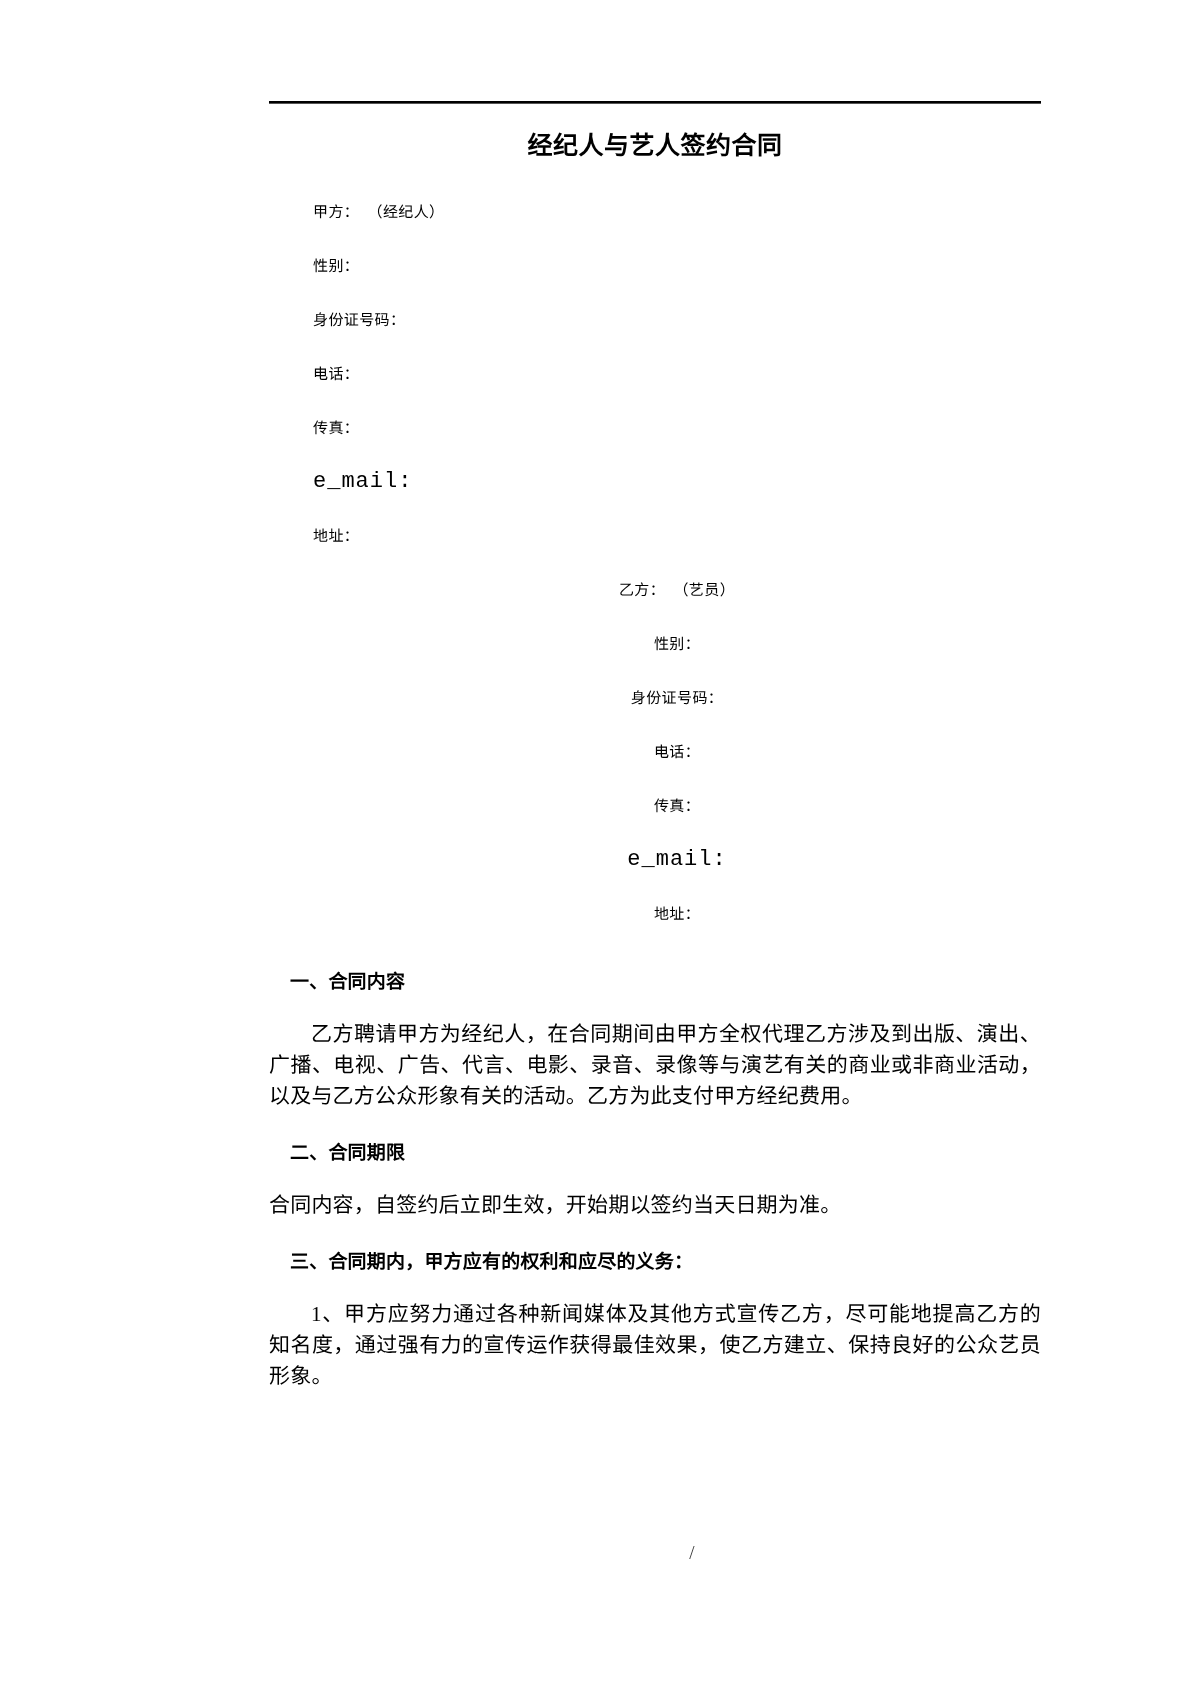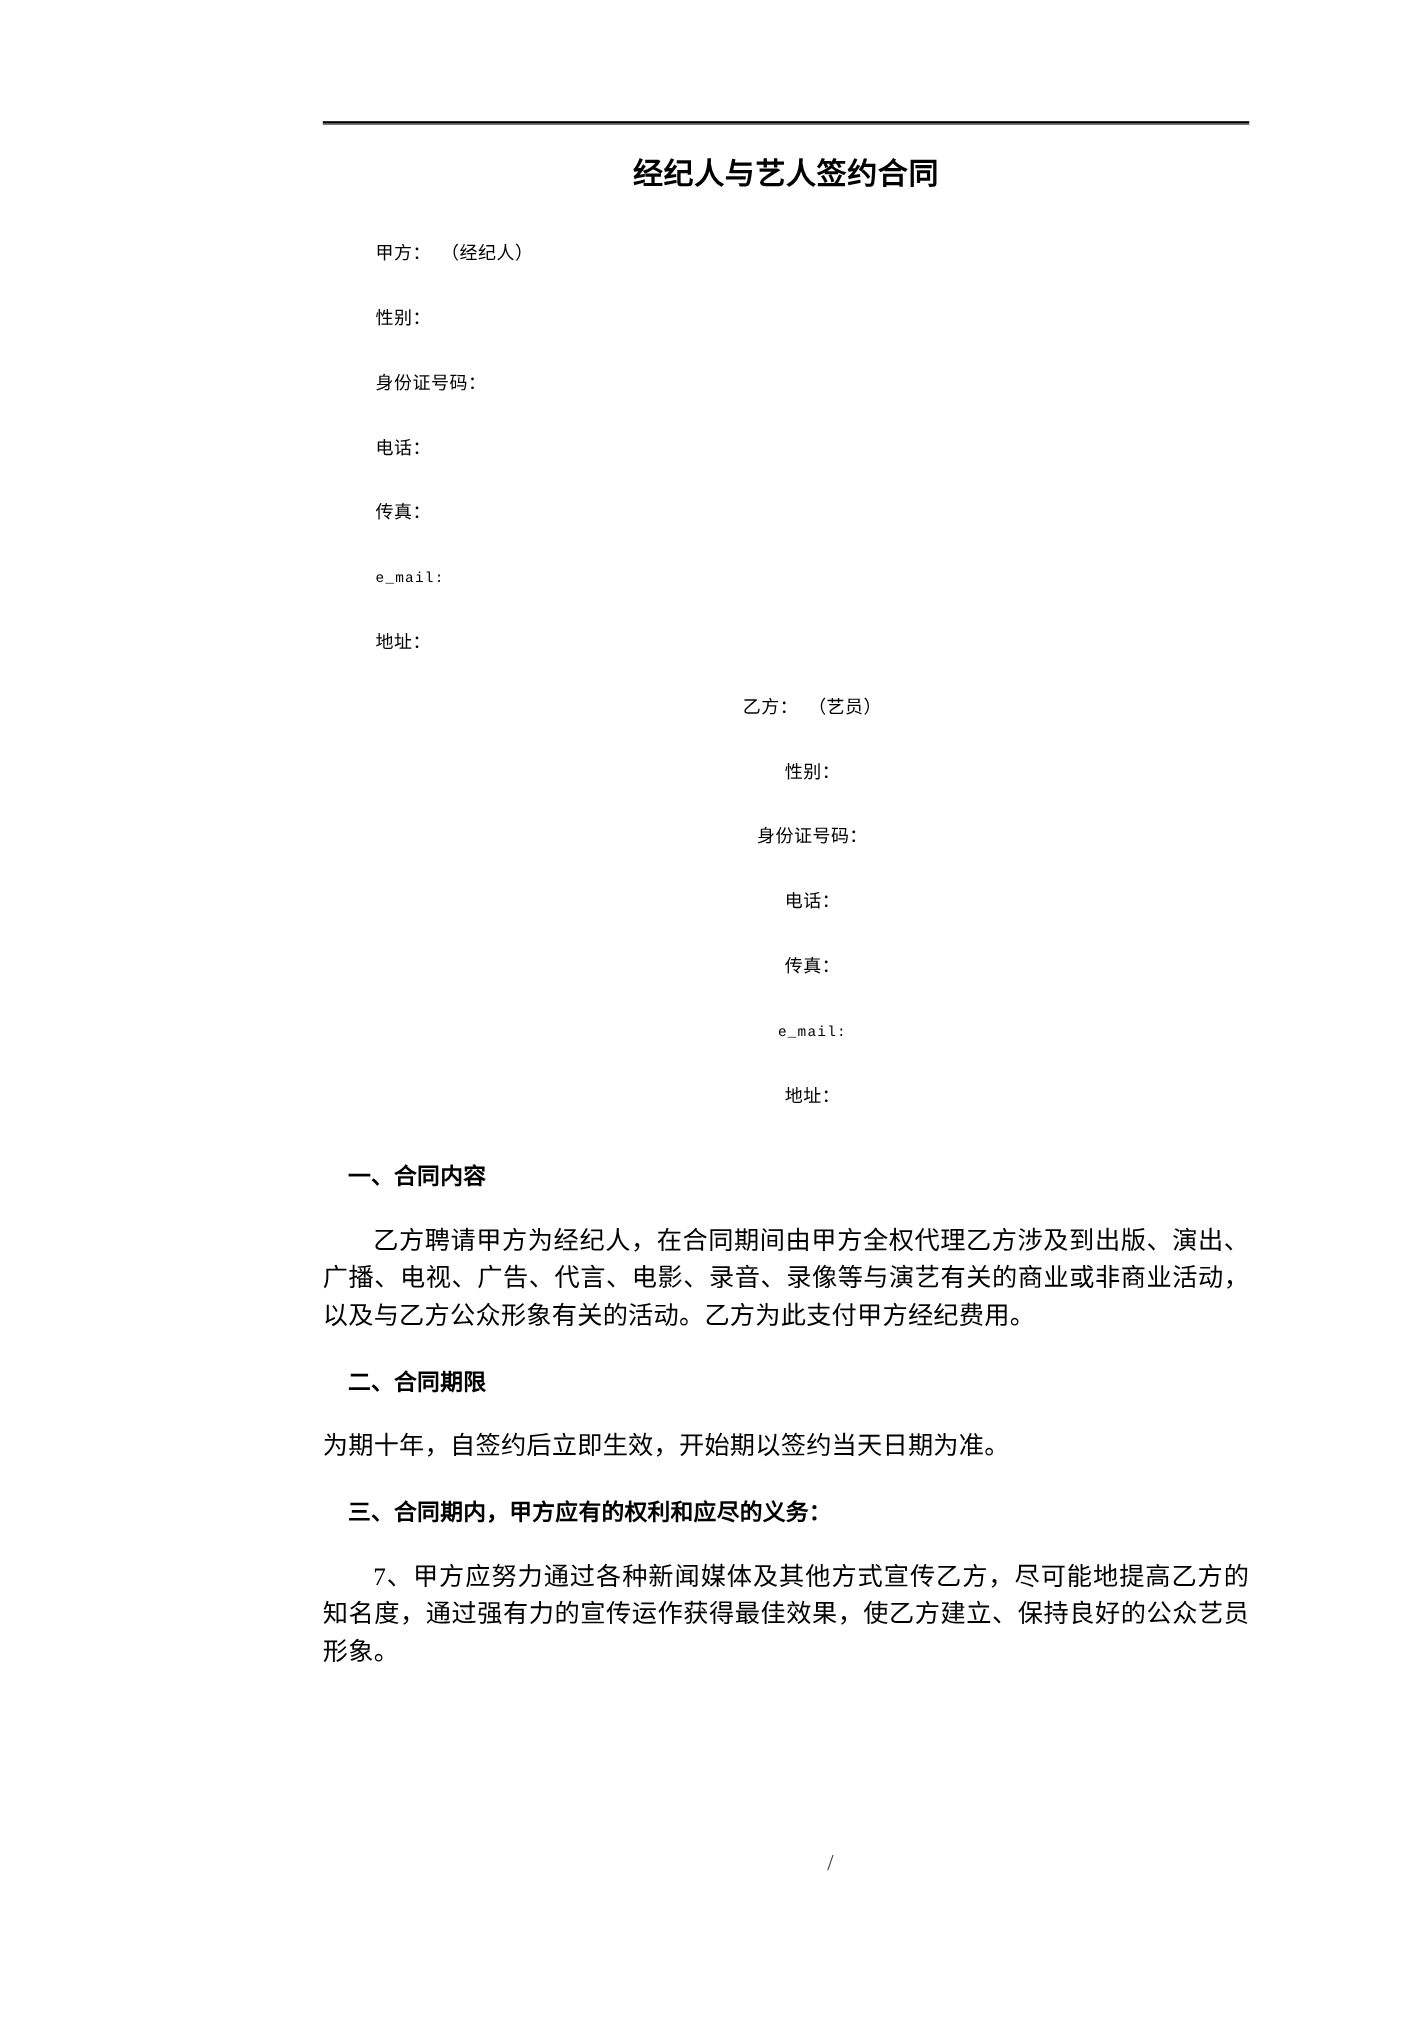--- a/index.html
+++ b/index.html
@@ -76,21 +76,21 @@
     font-size: 15px;
     line-height: 54px;
     letter-spacing: 0.4px;
     white-space: pre;
     padding-left: 44px;
     margin: 0;
   }
 
   .field-line.ascii {
     font-family: "Liberation Mono", "DejaVu Sans Mono", monospace;
-    font-size: 12px;
+    font-size: 22px;
     letter-spacing: 1px;
   }
 
   
   .body-para {
     font-family: "Liberation Serif", "DejaVu Serif", serif;
     font-size: 21px;
     line-height: 31px;
     letter-spacing: 0.2px;
     text-align: justify;
@@ -165,24 +165,24 @@
       <div class="field-line">传真：</div>
       <div class="field-line ascii">e_mail:</div>
       <div class="field-line">地址：</div>
     </div>
 
 
     <h2 class="section-heading">一、合同内容</h2>
     <p class="body-para spaced">乙方聘请甲方为经纪人，在合同期间由甲方全权代理乙方涉及到出版、演出、广播、电视、广告、代言、电影、录音、录像等与演艺有关的商业或非商业活动，以及与乙方公众形象有关的活动。乙方为此支付甲方经纪费用。</p>
 
     <h2 class="section-heading">二、合同期限</h2>
-    <p class="body-para spaced no-indent">为期十年，自签约后立即生效，开始期以签约当天日期为准。</p>
+    <p class="body-para spaced no-indent">合同内容，自签约后立即生效，开始期以签约当天日期为准。</p>
 
     <h2 class="section-heading">三、合同期内，甲方应有的权利和应尽的义务：</h2>
-    <p class="body-para spaced">7、甲方应努力通过各种新闻媒体及其他方式宣传乙方，尽可能地提高乙方的知名度，通过强有力的宣传运作获得最佳效果，使乙方建立、保持良好的公众艺员形象。</p>
+    <p class="body-para spaced">1、甲方应努力通过各种新闻媒体及其他方式宣传乙方，尽可能地提高乙方的知名度，通过强有力的宣传运作获得最佳效果，使乙方建立、保持良好的公众艺员形象。</p>
 
   </div>
 
   <div class="footer">
     <span class="footer-pagenum">/</span>
   </div>
 
 </div>
 
 </body></html>

